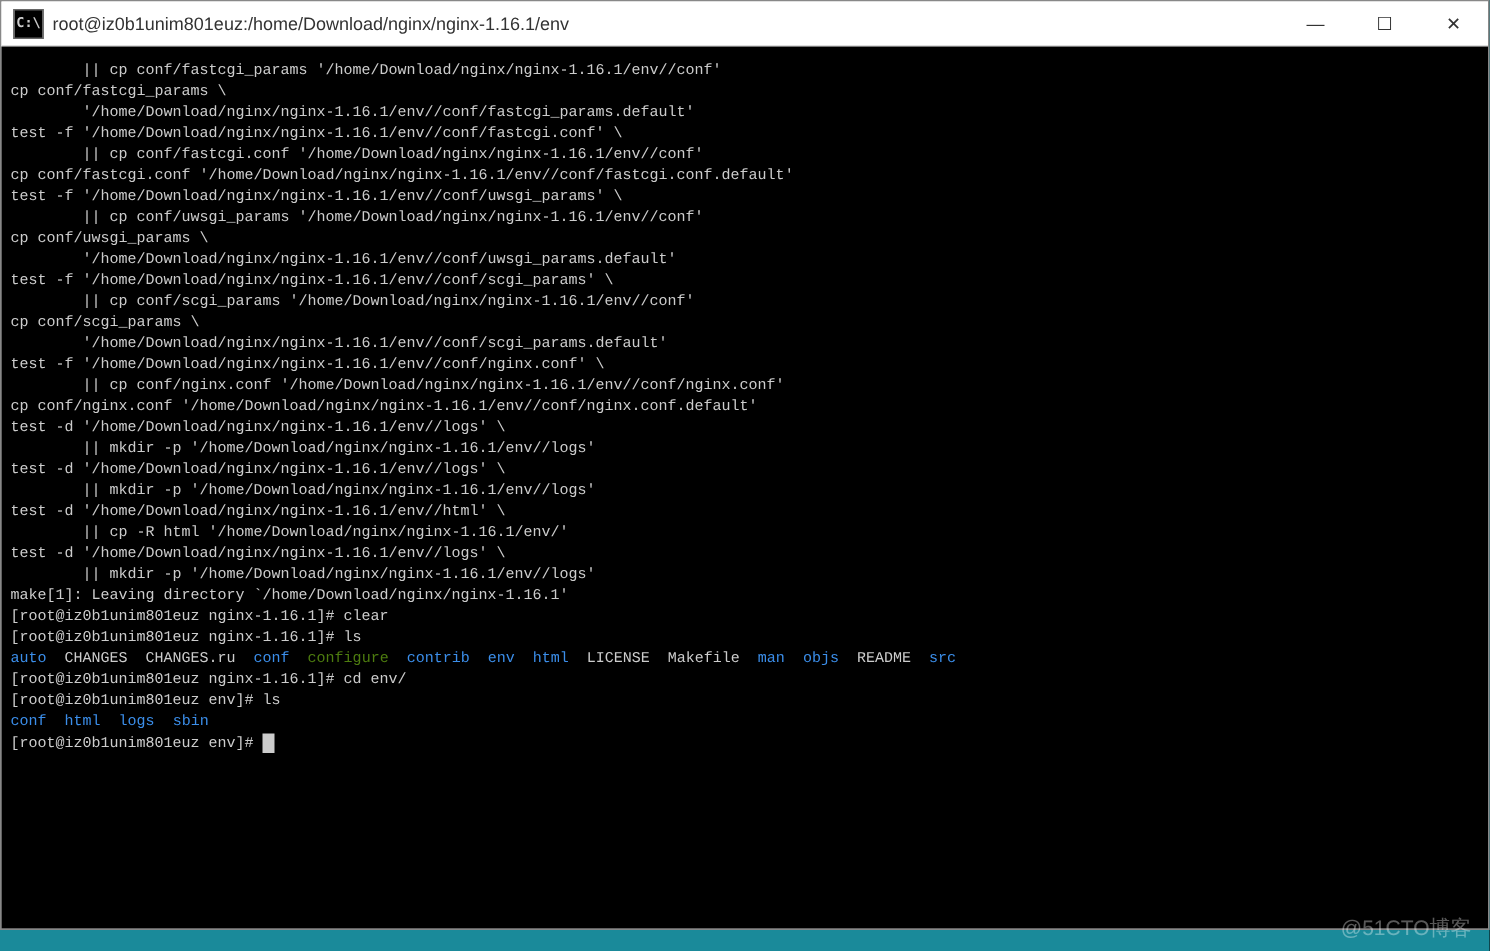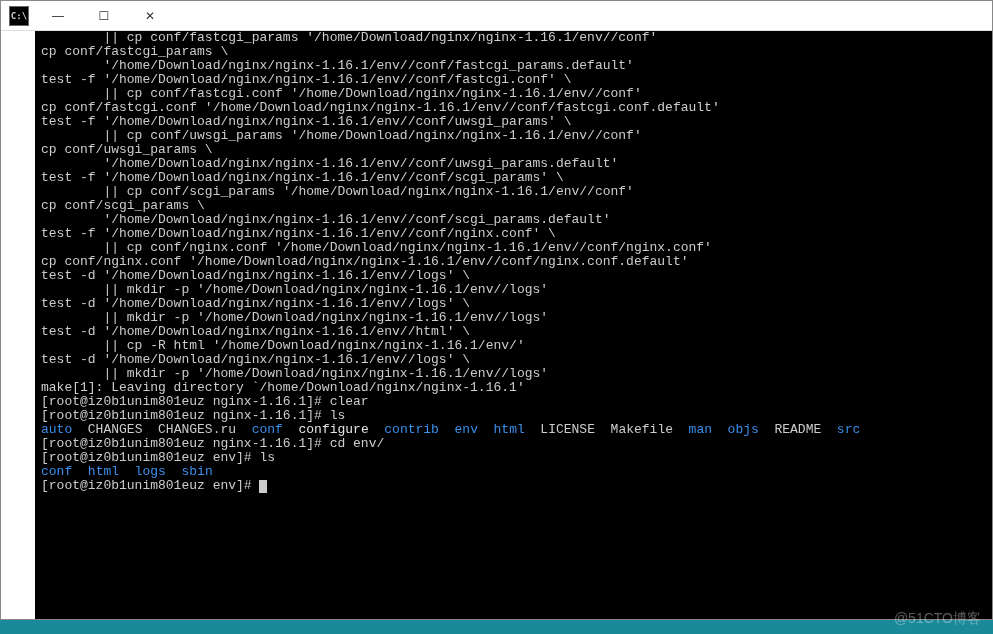--- a/index.html
+++ b/index.html
@@ -44,35 +44,34 @@
   .winbtns { display: flex; height: 100%; }
   .winbtn {
     width: 46px; height: 100%;
     display: flex; align-items: center; justify-content: center;
     color: #333;
   }
   .terminal {
     flex: 1;
     background: #000;
     color: #cccccc;
-    padding: 0 6px;
+    padding: 10px 6px;
     overflow-y: auto;
     white-space: pre;
     line-height: 14px;
-    font-size: 13px;
+    font-size: 10px;
     position: relative;
-    margin-left: 34px;
   }
   .terminal::-webkit-scrollbar { width: 16px; }
   .terminal::-webkit-scrollbar-track { background: #f0f0f0; }
   .terminal::-webkit-scrollbar-thumb { background: #c0c0c0; border: 1px solid #a0a0a0; }
   .term-line { display: block; }
   .c-white { color: #cccccc; }
   .c-blue  { color: #3b8eea; }
-  .c-green { color: #e5e5e5; }
+  .c-green { color: #4d7c0f; }
   .cursor {
     display: inline-block;
     width: 8px; height: 13px;
     background: #cccccc;
     vertical-align: text-bottom;
   }
   .watermark {
     position: absolute;
     right: 12px;
     bottom: 6px;
@@ -81,20 +80,21 @@
     font-size: 14px;
     pointer-events: none;
   }
 </style>
 </head>
 <body>
 
 <div class="window">
   <div class="titlebar">
     <div class="icon-wrap">C:\</div>
+    <div class="title-text">root@iz0b1unim801euz:/home/Download/nginx/nginx-1.16.1/env</div>
     <div class="winbtns">
       <div class="winbtn">—</div>
       <div class="winbtn">☐</div>
       <div class="winbtn close">✕</div>
     </div>
   </div>
   <div class="terminal" id="terminal"><span class="term-line"><span class="c-white">        || cp conf/fastcgi_params '/home/Download/nginx/nginx-1.16.1/env//conf'</span></span><span class="term-line"><span class="c-white">cp conf/fastcgi_params \</span></span><span class="term-line"><span class="c-white">        '/home/Download/nginx/nginx-1.16.1/env//conf/fastcgi_params.default'</span></span><span class="term-line"><span class="c-white">test -f '/home/Download/nginx/nginx-1.16.1/env//conf/fastcgi.conf' \</span></span><span class="term-line"><span class="c-white">        || cp conf/fastcgi.conf '/home/Download/nginx/nginx-1.16.1/env//conf'</span></span><span class="term-line"><span class="c-white">cp conf/fastcgi.conf '/home/Download/nginx/nginx-1.16.1/env//conf/fastcgi.conf.default'</span></span><span class="term-line"><span class="c-white">test -f '/home/Download/nginx/nginx-1.16.1/env//conf/uwsgi_params' \</span></span><span class="term-line"><span class="c-white">        || cp conf/uwsgi_params '/home/Download/nginx/nginx-1.16.1/env//conf'</span></span><span class="term-line"><span class="c-white">cp conf/uwsgi_params \</span></span><span class="term-line"><span class="c-white">        '/home/Download/nginx/nginx-1.16.1/env//conf/uwsgi_params.default'</span></span><span class="term-line"><span class="c-white">test -f '/home/Download/nginx/nginx-1.16.1/env//conf/scgi_params' \</span></span><span class="term-line"><span class="c-white">        || cp conf/scgi_params '/home/Download/nginx/nginx-1.16.1/env//conf'</span></span><span class="term-line"><span class="c-white">cp conf/scgi_params \</span></span><span class="term-line"><span class="c-white">        '/home/Download/nginx/nginx-1.16.1/env//conf/scgi_params.default'</span></span><span class="term-line"><span class="c-white">test -f '/home/Download/nginx/nginx-1.16.1/env//conf/nginx.conf' \</span></span><span class="term-line"><span class="c-white">        || cp conf/nginx.conf '/home/Download/nginx/nginx-1.16.1/env//conf/nginx.conf'</span></span><span class="term-line"><span class="c-white">cp conf/nginx.conf '/home/Download/nginx/nginx-1.16.1/env//conf/nginx.conf.default'</span></span><span class="term-line"><span class="c-white">test -d '/home/Download/nginx/nginx-1.16.1/env//logs' \</span></span><span class="term-line"><span class="c-white">        || mkdir -p '/home/Download/nginx/nginx-1.16.1/env//logs'</span></span><span class="term-line"><span class="c-white">test -d '/home/Download/nginx/nginx-1.16.1/env//logs' \</span></span><span class="term-line"><span class="c-white">        || mkdir -p '/home/Download/nginx/nginx-1.16.1/env//logs'</span></span><span class="term-line"><span class="c-white">test -d '/home/Download/nginx/nginx-1.16.1/env//html' \</span></span><span class="term-line"><span class="c-white">        || cp -R html '/home/Download/nginx/nginx-1.16.1/env/'</span></span><span class="term-line"><span class="c-white">test -d '/home/Download/nginx/nginx-1.16.1/env//logs' \</span></span><span class="term-line"><span class="c-white">        || mkdir -p '/home/Download/nginx/nginx-1.16.1/env//logs'</span></span><span class="term-line"><span class="c-white">make[1]: Leaving directory `/home/Download/nginx/nginx-1.16.1'</span></span><span class="term-line"><span class="c-white">[root@iz0b1unim801euz nginx-1.16.1]# clear</span></span><span class="term-line"><span class="c-white">[root@iz0b1unim801euz nginx-1.16.1]# ls</span></span><span class="term-line"><span class="c-blue">auto</span><span class="c-white">  CHANGES  CHANGES.ru  </span><span class="c-blue">conf</span><span class="c-white">  </span><span class="c-green">configure</span><span class="c-white">  </span><span class="c-blue">contrib</span><span class="c-white">  </span><span class="c-blue">env</span><span class="c-white">  </span><span class="c-blue">html</span><span class="c-white">  LICENSE  Makefile  </span><span class="c-blue">man</span><span class="c-white">  </span><span class="c-blue">objs</span><span class="c-white">  README  </span><span class="c-blue">src</span></span><span class="term-line"><span class="c-white">[root@iz0b1unim801euz nginx-1.16.1]# cd env/</span></span><span class="term-line"><span class="c-white">[root@iz0b1unim801euz env]# ls</span></span><span class="term-line"><span class="c-blue">conf</span><span class="c-white">  </span><span class="c-blue">html</span><span class="c-white">  </span><span class="c-blue">logs</span><span class="c-white">  </span><span class="c-blue">sbin</span></span><span class="term-line"><span class="c-white">[root@iz0b1unim801euz env]# </span><span class="cursor"></span></span></div>
 </div>
 
 <div class="watermark">@51CTO博客</div>

